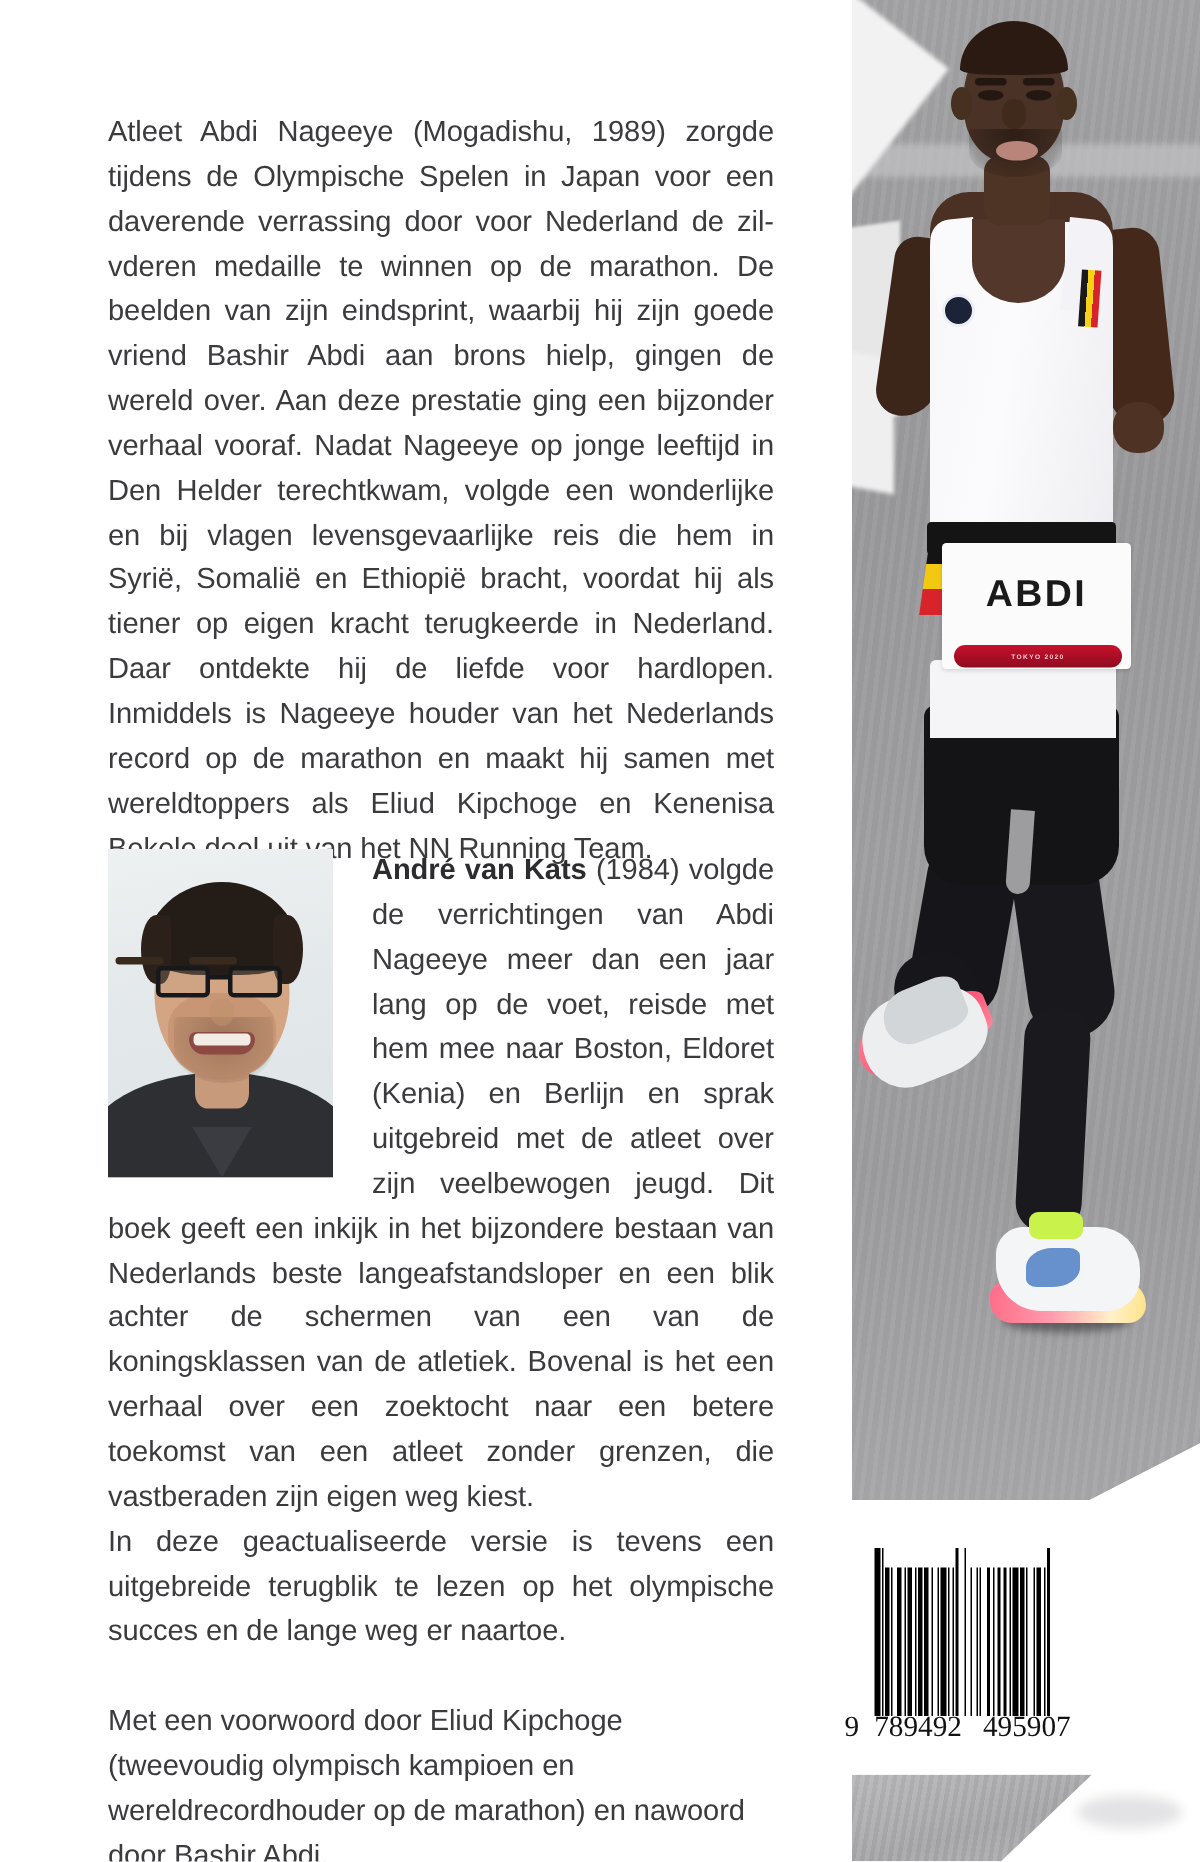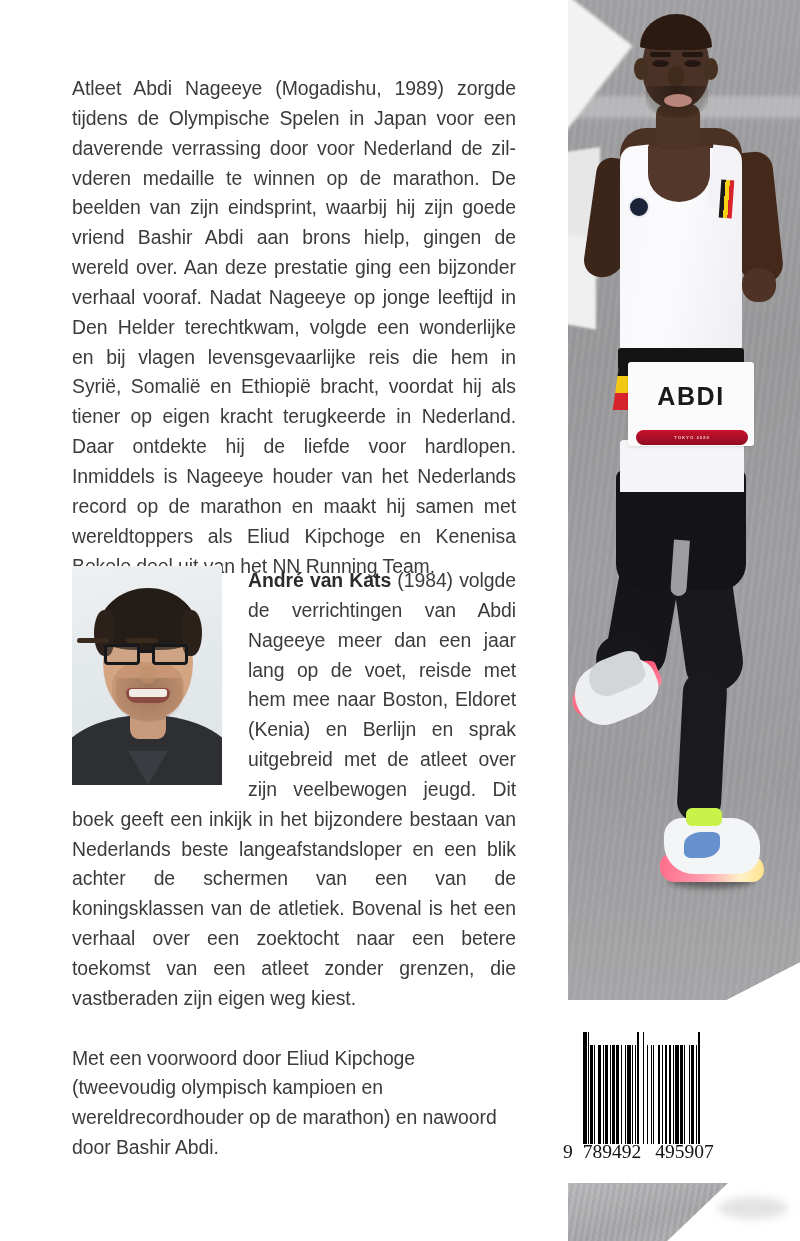--- a/index.html
+++ b/index.html
@@ -430,20 +430,21 @@
         <div class="ap-bridge"></div>
         <div class="ap-lens r"></div>
       </div>
       <div class="ap-mouth">
         <div class="ap-teeth"></div>
       </div>
     </div>
 
     <p class="para"><span class="author-name">André van Kats</span><span> </span><span>(1984)</span><span> volgde de verrichtingen van Abdi Nageeye meer dan een jaar lang op de voet, reisde met hem mee naar Boston, Eldoret (Kenia) en Berlijn en sprak uitgebreid met de atleet over zijn veelbewogen jeugd. Dit boek geeft een inkijk in het bijzondere bestaan van Nederlands beste langeafstandsloper en een blik achter de schermen van een van de koningsklassen van de atletiek. Bovenal is het een verhaal over een zoektocht naar een betere toekomst van een atleet zonder grenzen, die vastberaden zijn eigen weg kiest.</span></p>
 
+    <p class="para">In deze geactualiseerde versie is tevens een uitgebrei­de terugblik te lezen op het olympische succes en de lange weg er naartoe.</p>
 
     <div class="gap-block"></div>
 
     <p class="para last-left">Met een voorwoord door Eliud Kipchoge (tweevoudig olympisch kampioen en wereldrecordhouder op de marathon) en nawoord door Bashir Abdi.</p>
   </div>
 
   <div class="runner-photo">
     <div class="rp-road"></div>
     <div class="rp-barrier"></div>
     <div class="rp-whitestripe"></div>

